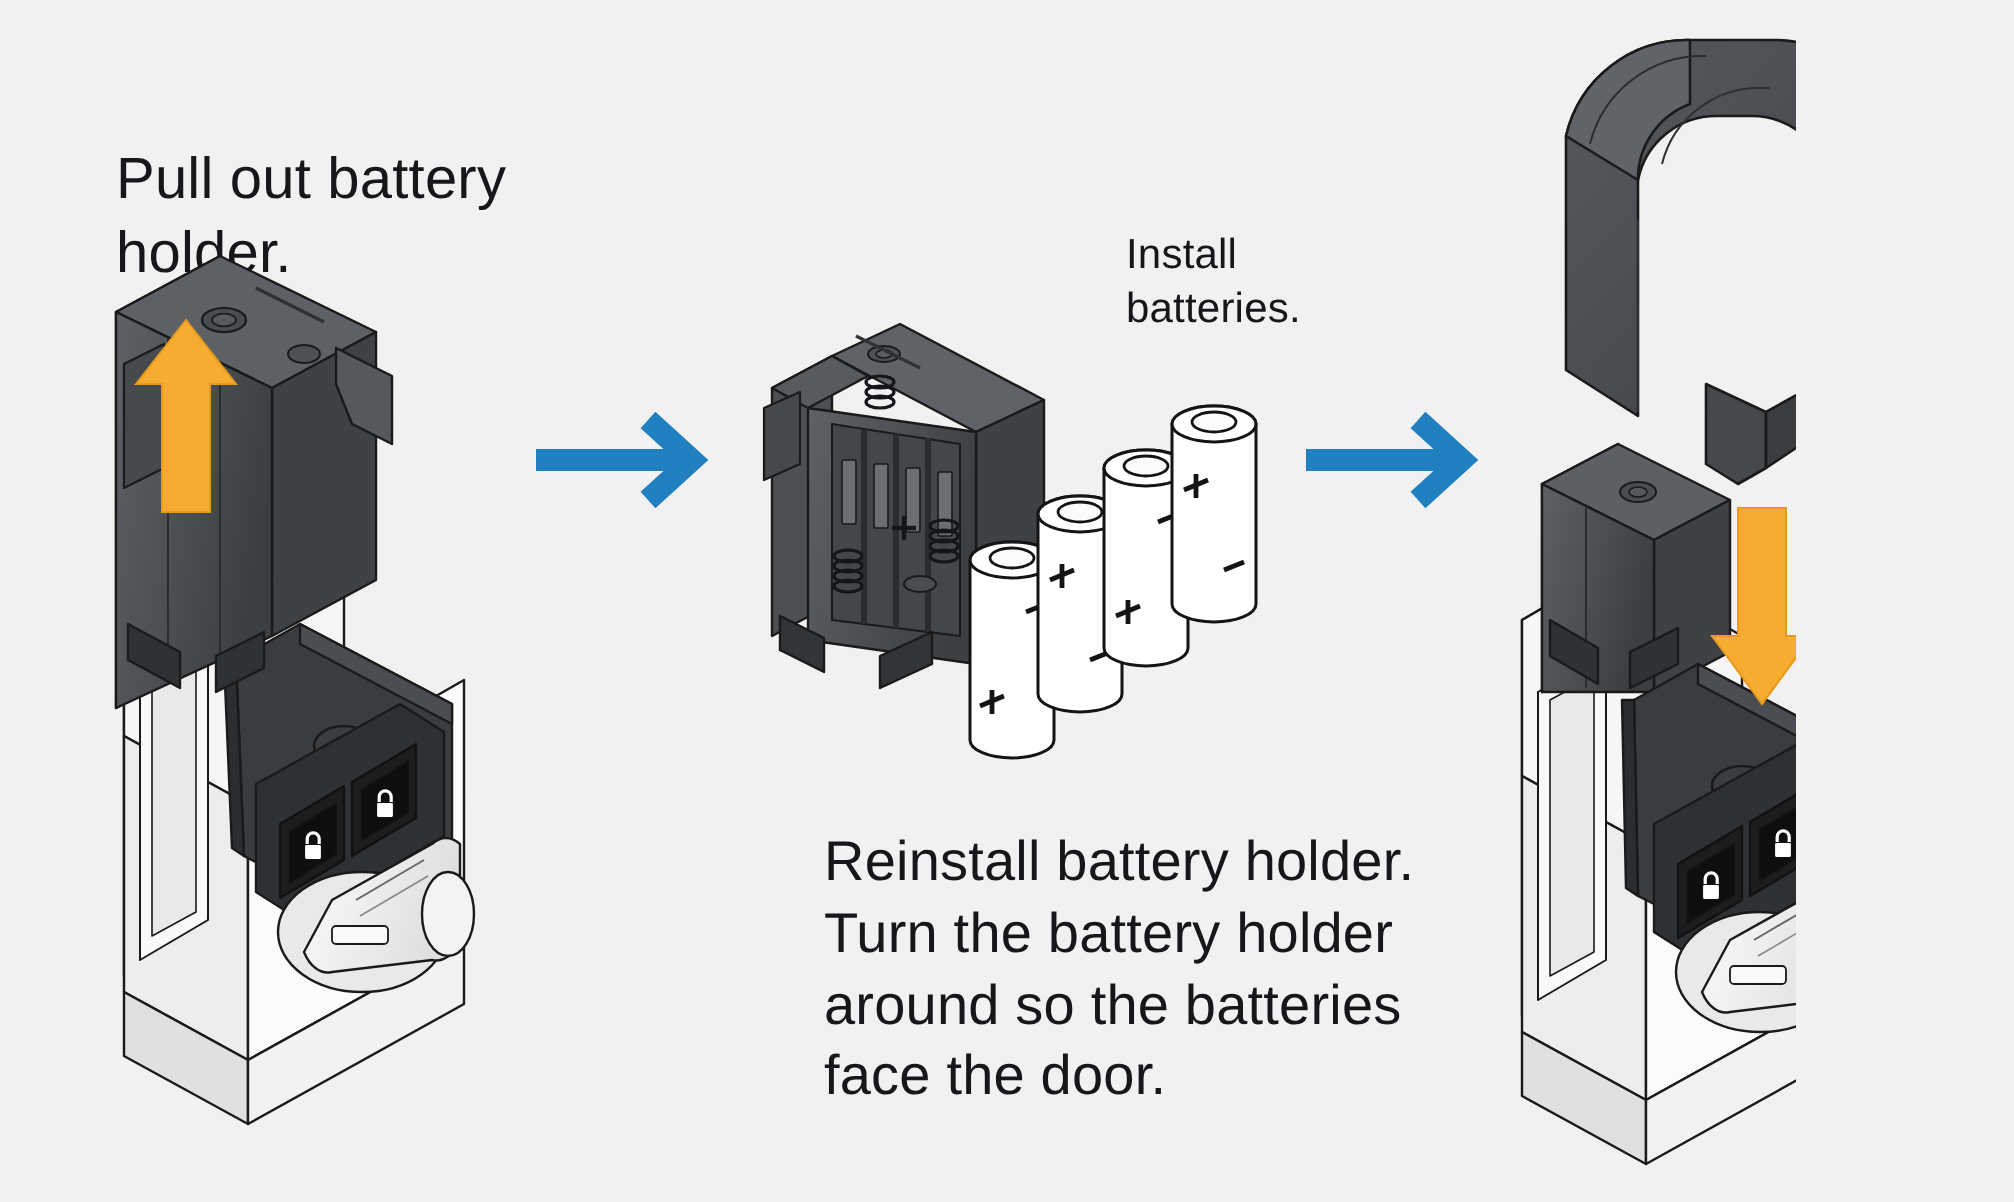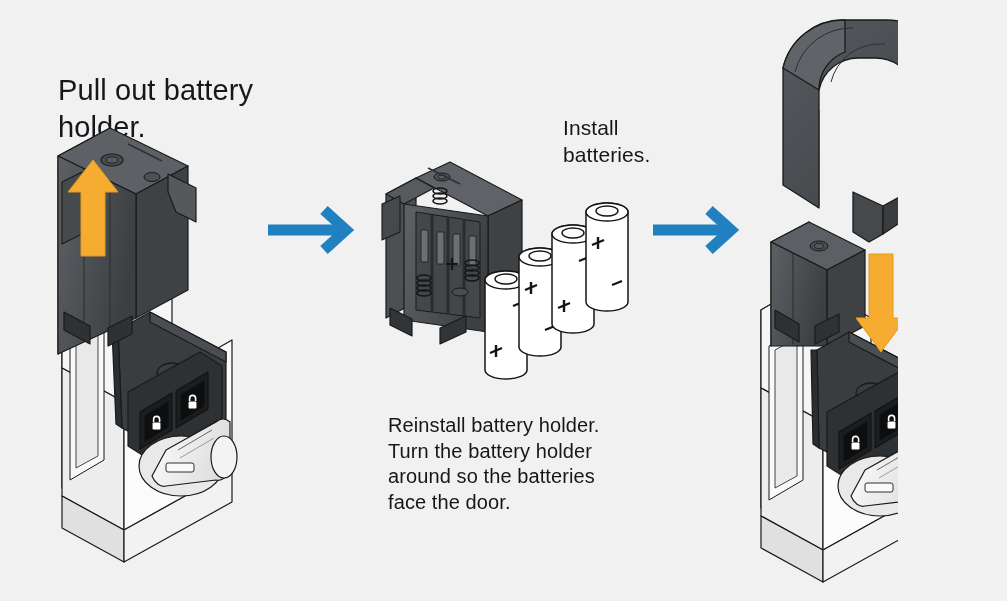--- a/index.html
+++ b/index.html
@@ -22,21 +22,21 @@
     position: absolute;
     color: #15171a;
     font-family: "Liberation Sans", sans-serif;
     font-weight: 300;
     letter-spacing: 0.1px;
     white-space: pre;
     line-height: 1.28;
   }
   #cap-pull   { left: 58px;  top: 72px;  font-size: 29px; }
   #cap-install{ left: 563px; top: 115px; font-size: 21px; }
-  #cap-reinst { left: 388px; top: 413px; font-size: 20px; }
+  #cap-reinst { left: 412px; top: 413px; font-size: 28px; }
   .panel { position: absolute; }
   svg { display: block; overflow: visible; }
 </style>
 </head>
 <body>
 
 <div id="stage">
 
   <div class="caption" id="cap-pull">Pull out battery
 holder.</div>

